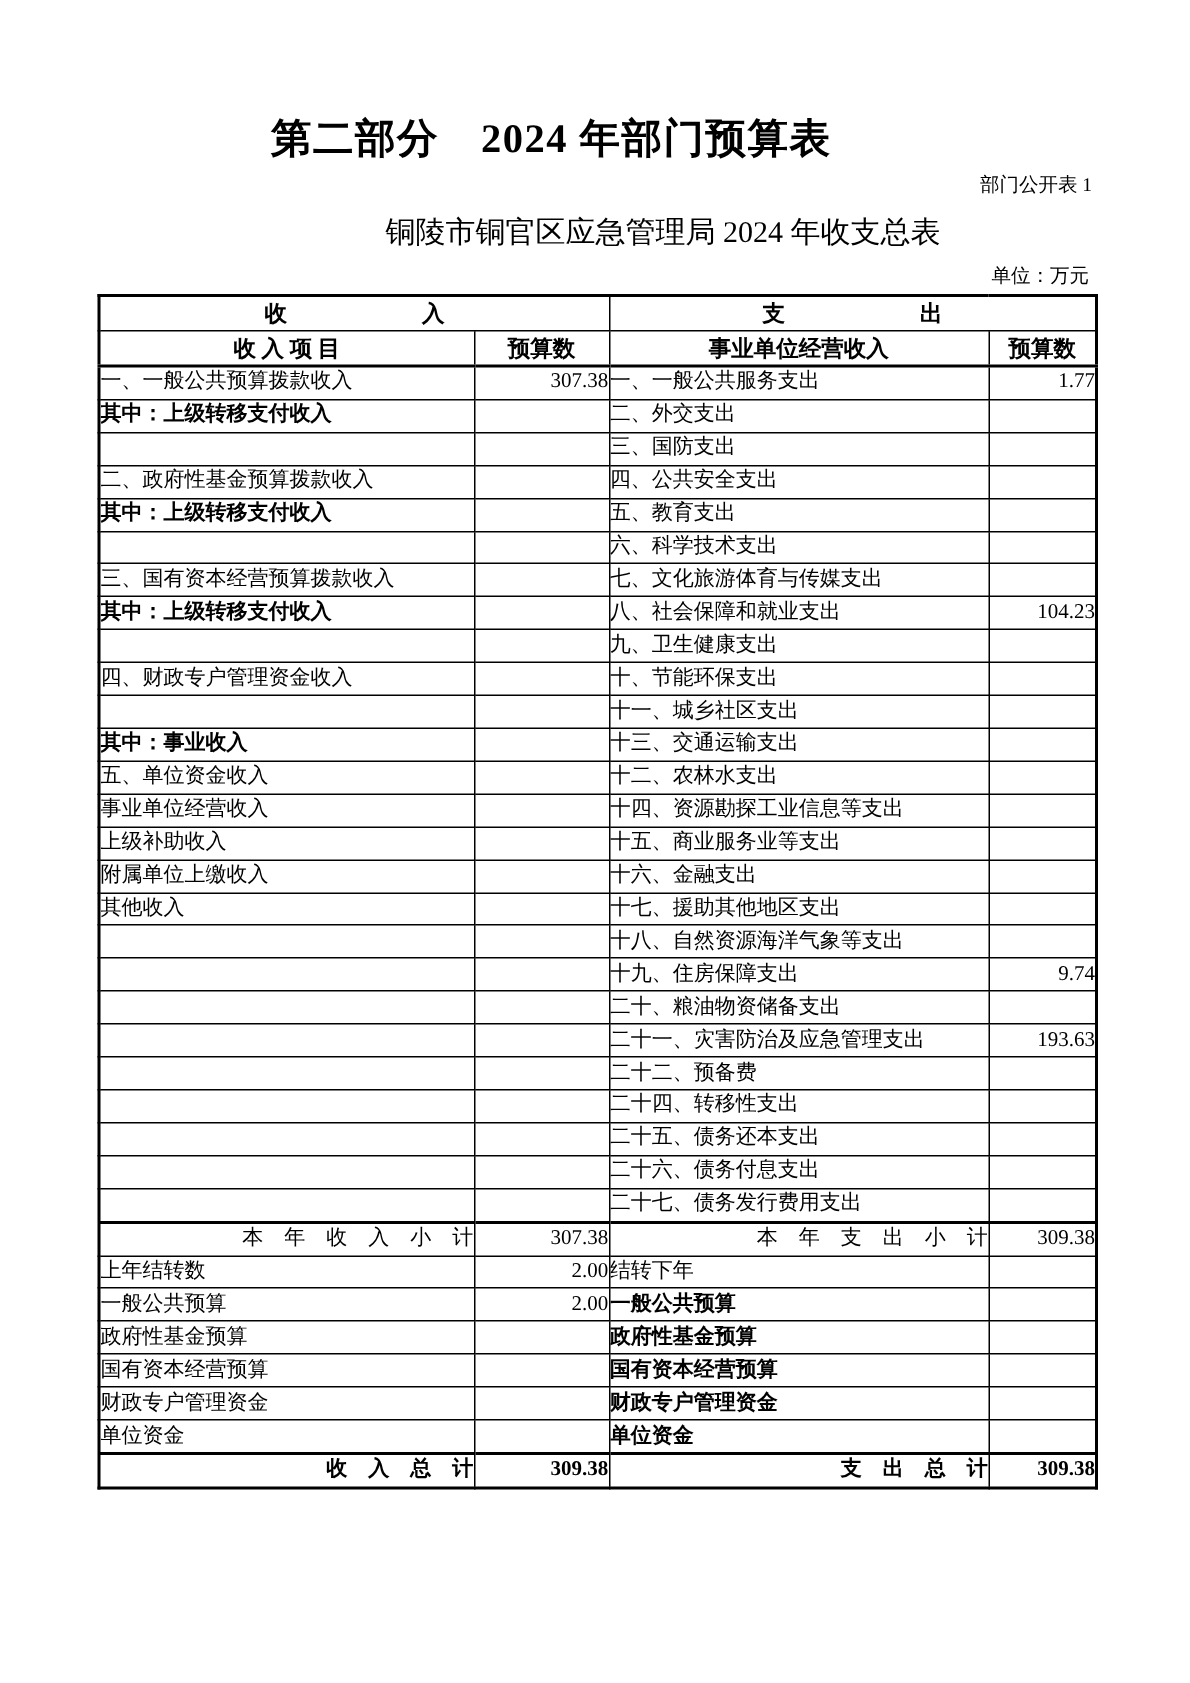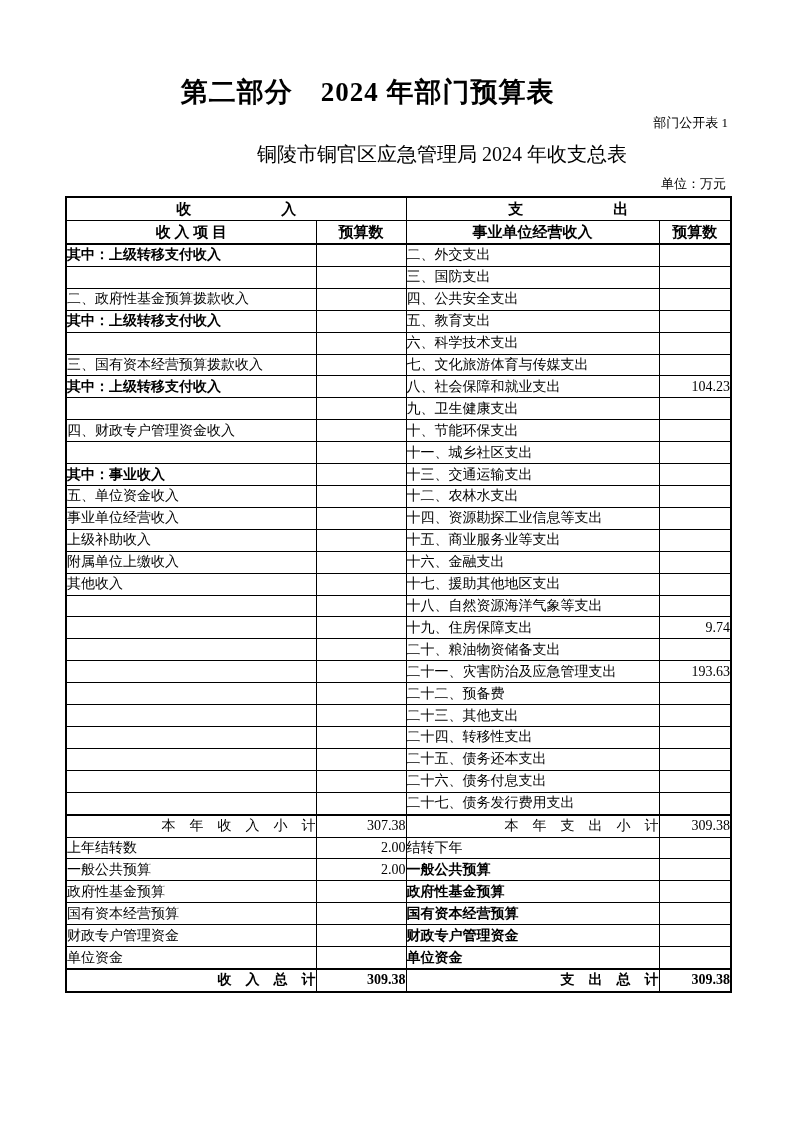--- a/index.html
+++ b/index.html
@@ -75,20 +75,26 @@
     </tr>
     <tr>
       <th>收 入 项 目</th>
       <th>预算数</th>
       <th>事业单位经营收入</th>
       <th>预算数</th>
     </tr>
   </thead>
   <tbody>
       <tr class="item">
+        <td class="lbl ind0">一、一般公共预算拨款收入</td>
+        <td class="num">307.38</td>
+        <td class="lbl ind0">一、一般公共服务支出</td>
+        <td class="num">1.77</td>
+      </tr>
+      <tr class="item">
         <td class="lbl ind1">其中：上级转移支付收入</td>
         <td class="num"></td>
         <td class="lbl ind0">二、外交支出</td>
         <td class="num"></td>
       </tr>
       <tr class="item">
         <td class="lbl ind0"></td>
         <td class="num"></td>
         <td class="lbl ind0">三、国防支出</td>
         <td class="num"></td>
@@ -198,26 +204,20 @@
       <tr class="item">
         <td class="lbl ind0"></td>
         <td class="num"></td>
         <td class="lbl ind0">二十一、灾害防治及应急管理支出</td>
         <td class="num">193.63</td>
       </tr>
       <tr class="item">
         <td class="lbl ind0"></td>
         <td class="num"></td>
         <td class="lbl ind0">二十二、预备费</td>
-        <td class="num"></td>
-      </tr>
-      <tr class="item">
-        <td class="lbl ind0"></td>
-        <td class="num"></td>
-        <td class="lbl ind0">二十三、其他支出</td>
         <td class="num"></td>
       </tr>
       <tr class="item">
         <td class="lbl ind0"></td>
         <td class="num"></td>
         <td class="lbl ind0">二十四、转移性支出</td>
         <td class="num"></td>
       </tr>
       <tr class="item">
         <td class="lbl ind0"></td>

